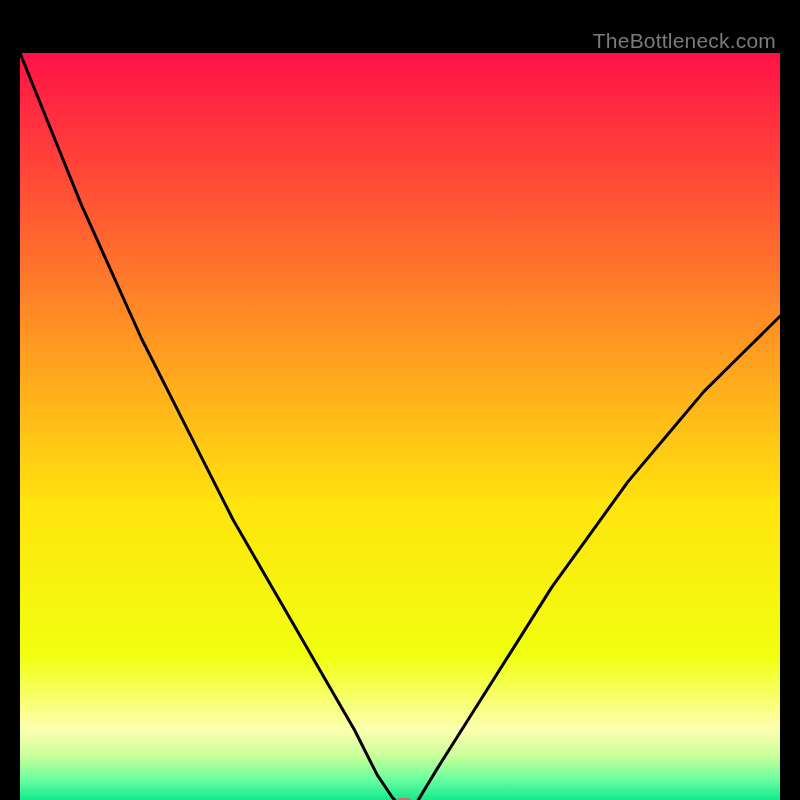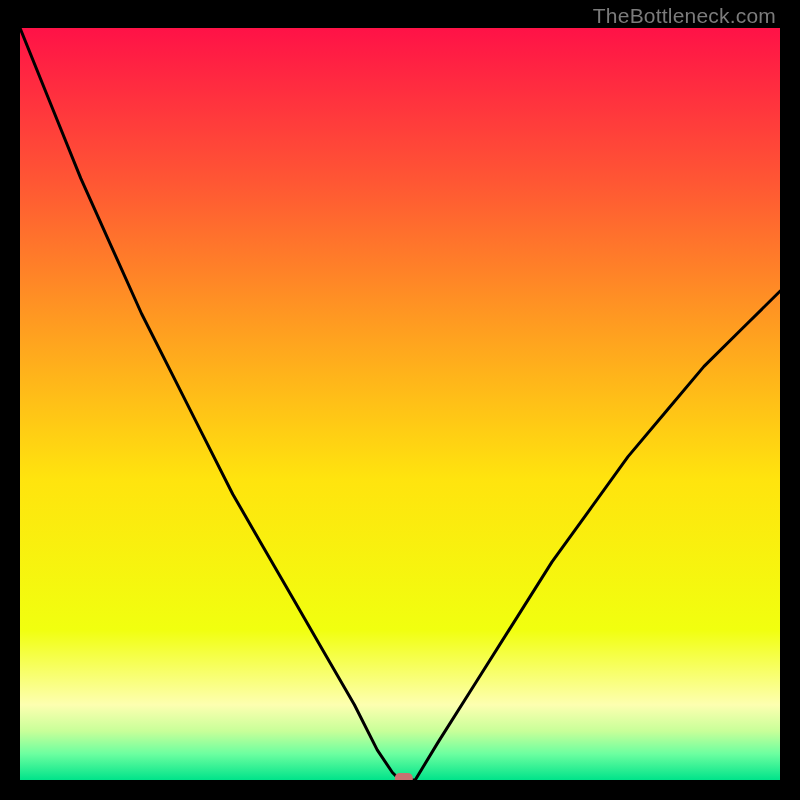--- a/index.html
+++ b/index.html
@@ -8,20 +8,21 @@
     width: 800px;
     height: 800px;
     background: #000;
     overflow: hidden;
     font-family: Arial, Helvetica, sans-serif;
   }
   .frame {
     position: absolute;
     inset: 0;
     background: #000;
+    margin-top: 25px;
   }
   .watermark {
     position: absolute;
     top: 4px;
     right: 24px;
     color: #7b7b7b;
     font-size: 21px;
     font-weight: 500;
     letter-spacing: 0.2px;
     z-index: 10;

